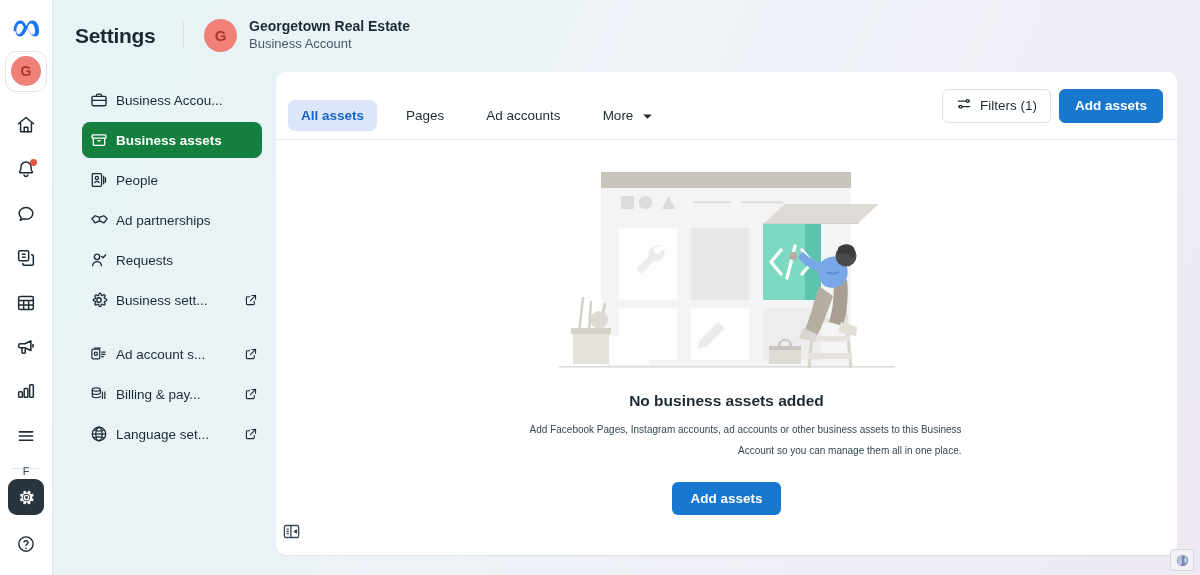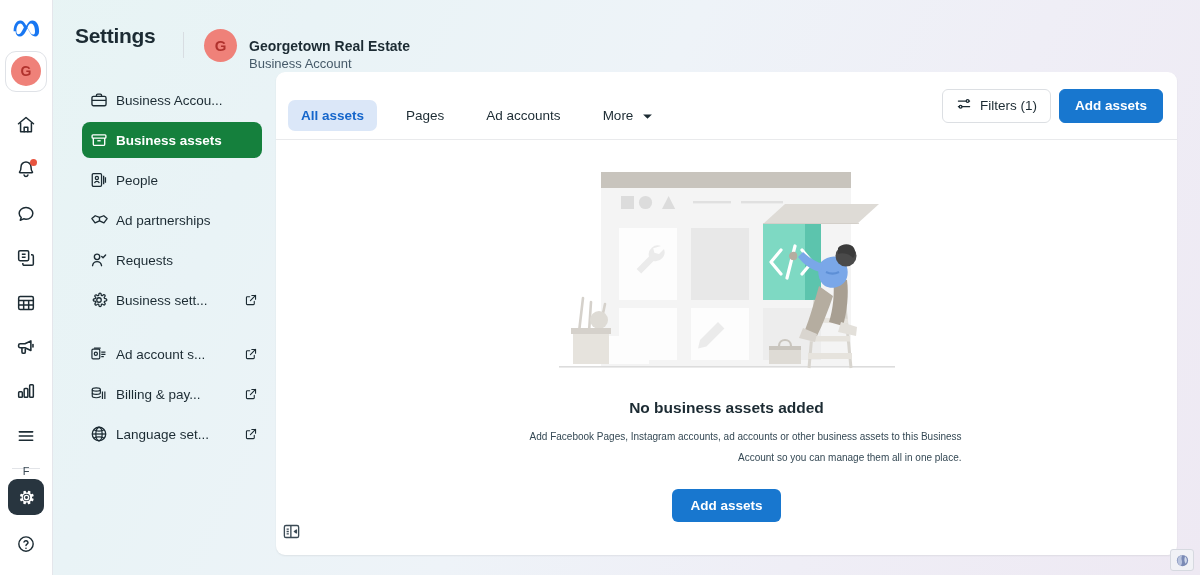--- a/index.html
+++ b/index.html
@@ -83,21 +83,21 @@
     position: absolute; left: 225px; top: 518px; width: 26px; height: 26px;
     display: flex; align-items: center; justify-content: center; cursor: pointer;
   }
 
   
   #account-chip {
     position: absolute; left: 183px; top: 18px; display: flex; align-items: center; z-index: 25;
   }
   .chip-divider { width: 1px; height: 26px; background: #d8dde2; margin-right: 20px; }
   #account-chip .avatar-circle { width: 33px; height: 33px; font-size: 15px; margin-right: 12px; }
-  .acct-name { font-size: 14px; font-weight: bold; color: #1c2b33; line-height: 17px; margin-top: 20px; }
+  .acct-name { font-size: 14px; font-weight: bold; color: #1c2b33; line-height: 17px; }
   .acct-sub { font-size: 13px; color: #465a69; line-height: 17px; }
 
   
   #content-card {
     position: absolute; left: 276px; top: 72px; width: 901px; height: 483px;
     background: #ffffff; border-radius: 9px;
     box-shadow: 0 1px 2px rgba(0,0,0,0.07);
     overflow: hidden;
   }
   #toolbar {
@@ -121,21 +121,21 @@
     background: #1877cf; border-color: #1877cf; color: #fff; font-weight: bold; padding: 0 15px;
   }
 
   
   #empty {
     display: flex; flex-direction: column; align-items: center;
     padding-top: 20px;
   }
   #illustration { width: 340px; height: 222px; }
   .empty-title {
-    font-size: 15.5px; font-weight: bold; color: #1c2b33; margin-top: 17px;
+    font-size: 15.5px; font-weight: bold; color: #1c2b33; margin-top: 10px;
   }
   .empty-body {
     font-size: 10px; color: #344854; text-align: right; line-height: 21px;
     margin-top: 9px; width: 470px;
   }
   .empty-cta {
     margin-top: 21px; background: #1877cf; color: #fff; font-weight: bold;
     font-size: 13.5px; border: none; border-radius: 6px; height: 33px; padding: 0 18px;
     cursor: pointer;
   }

